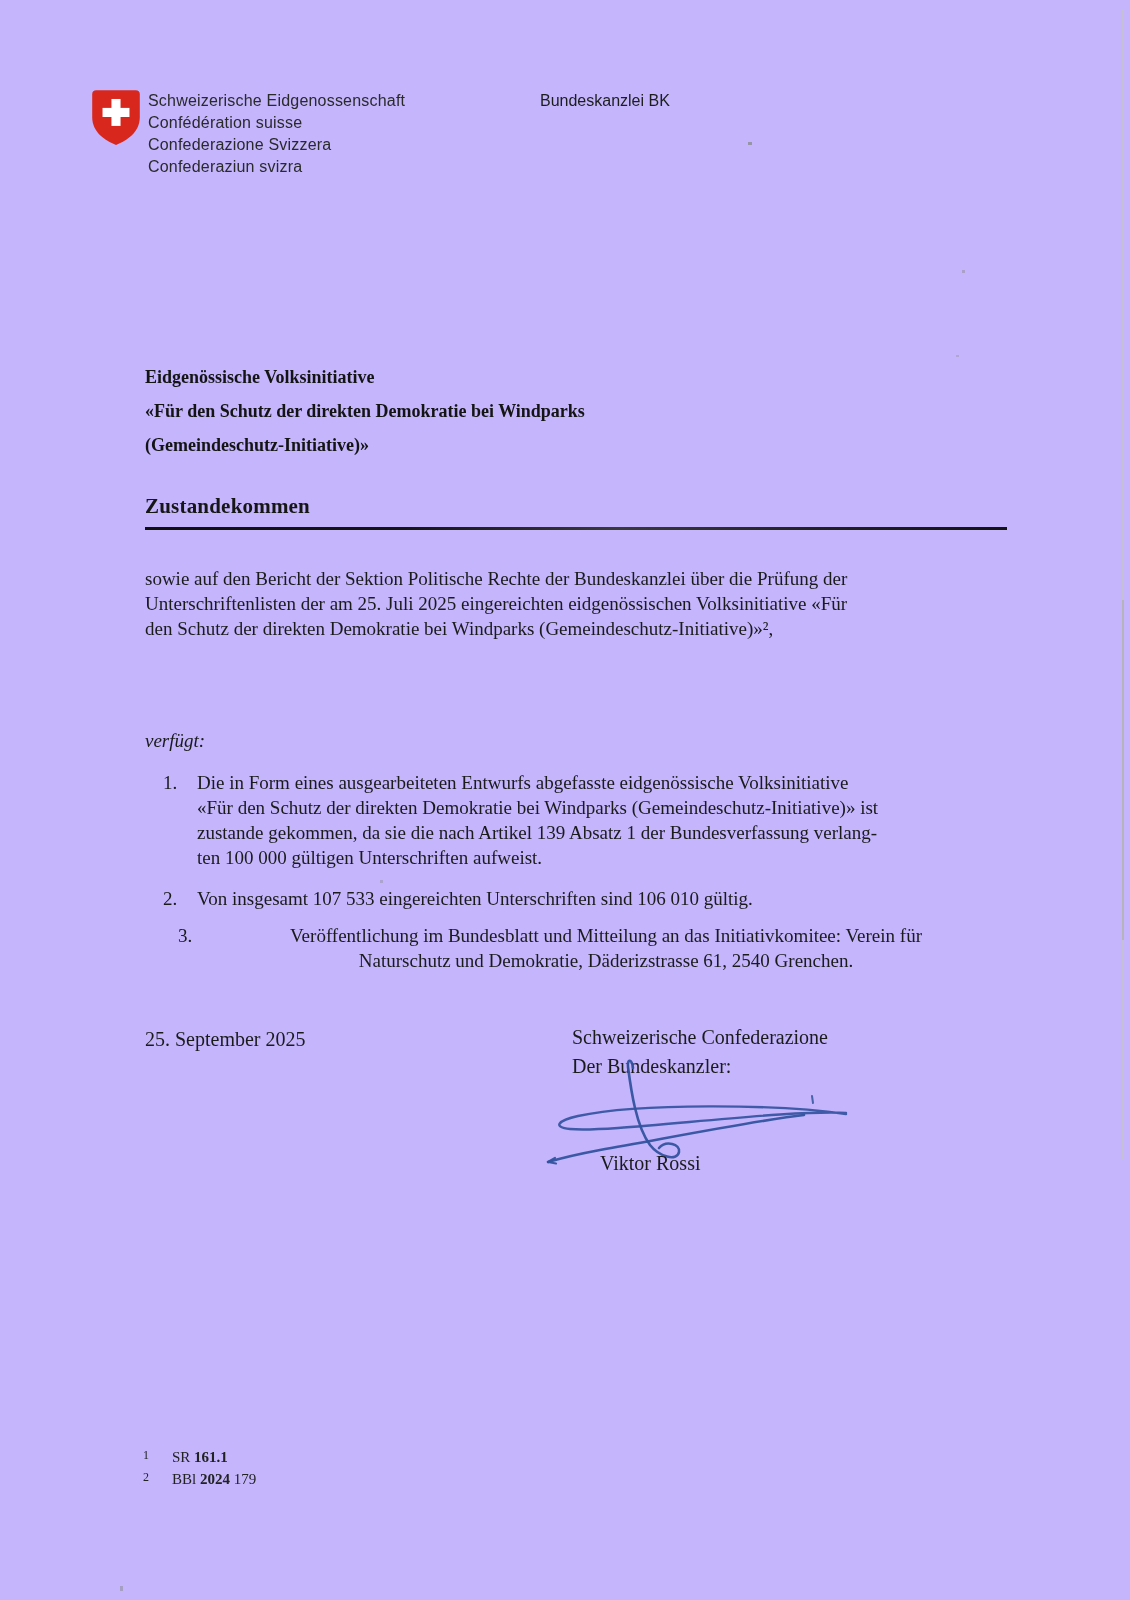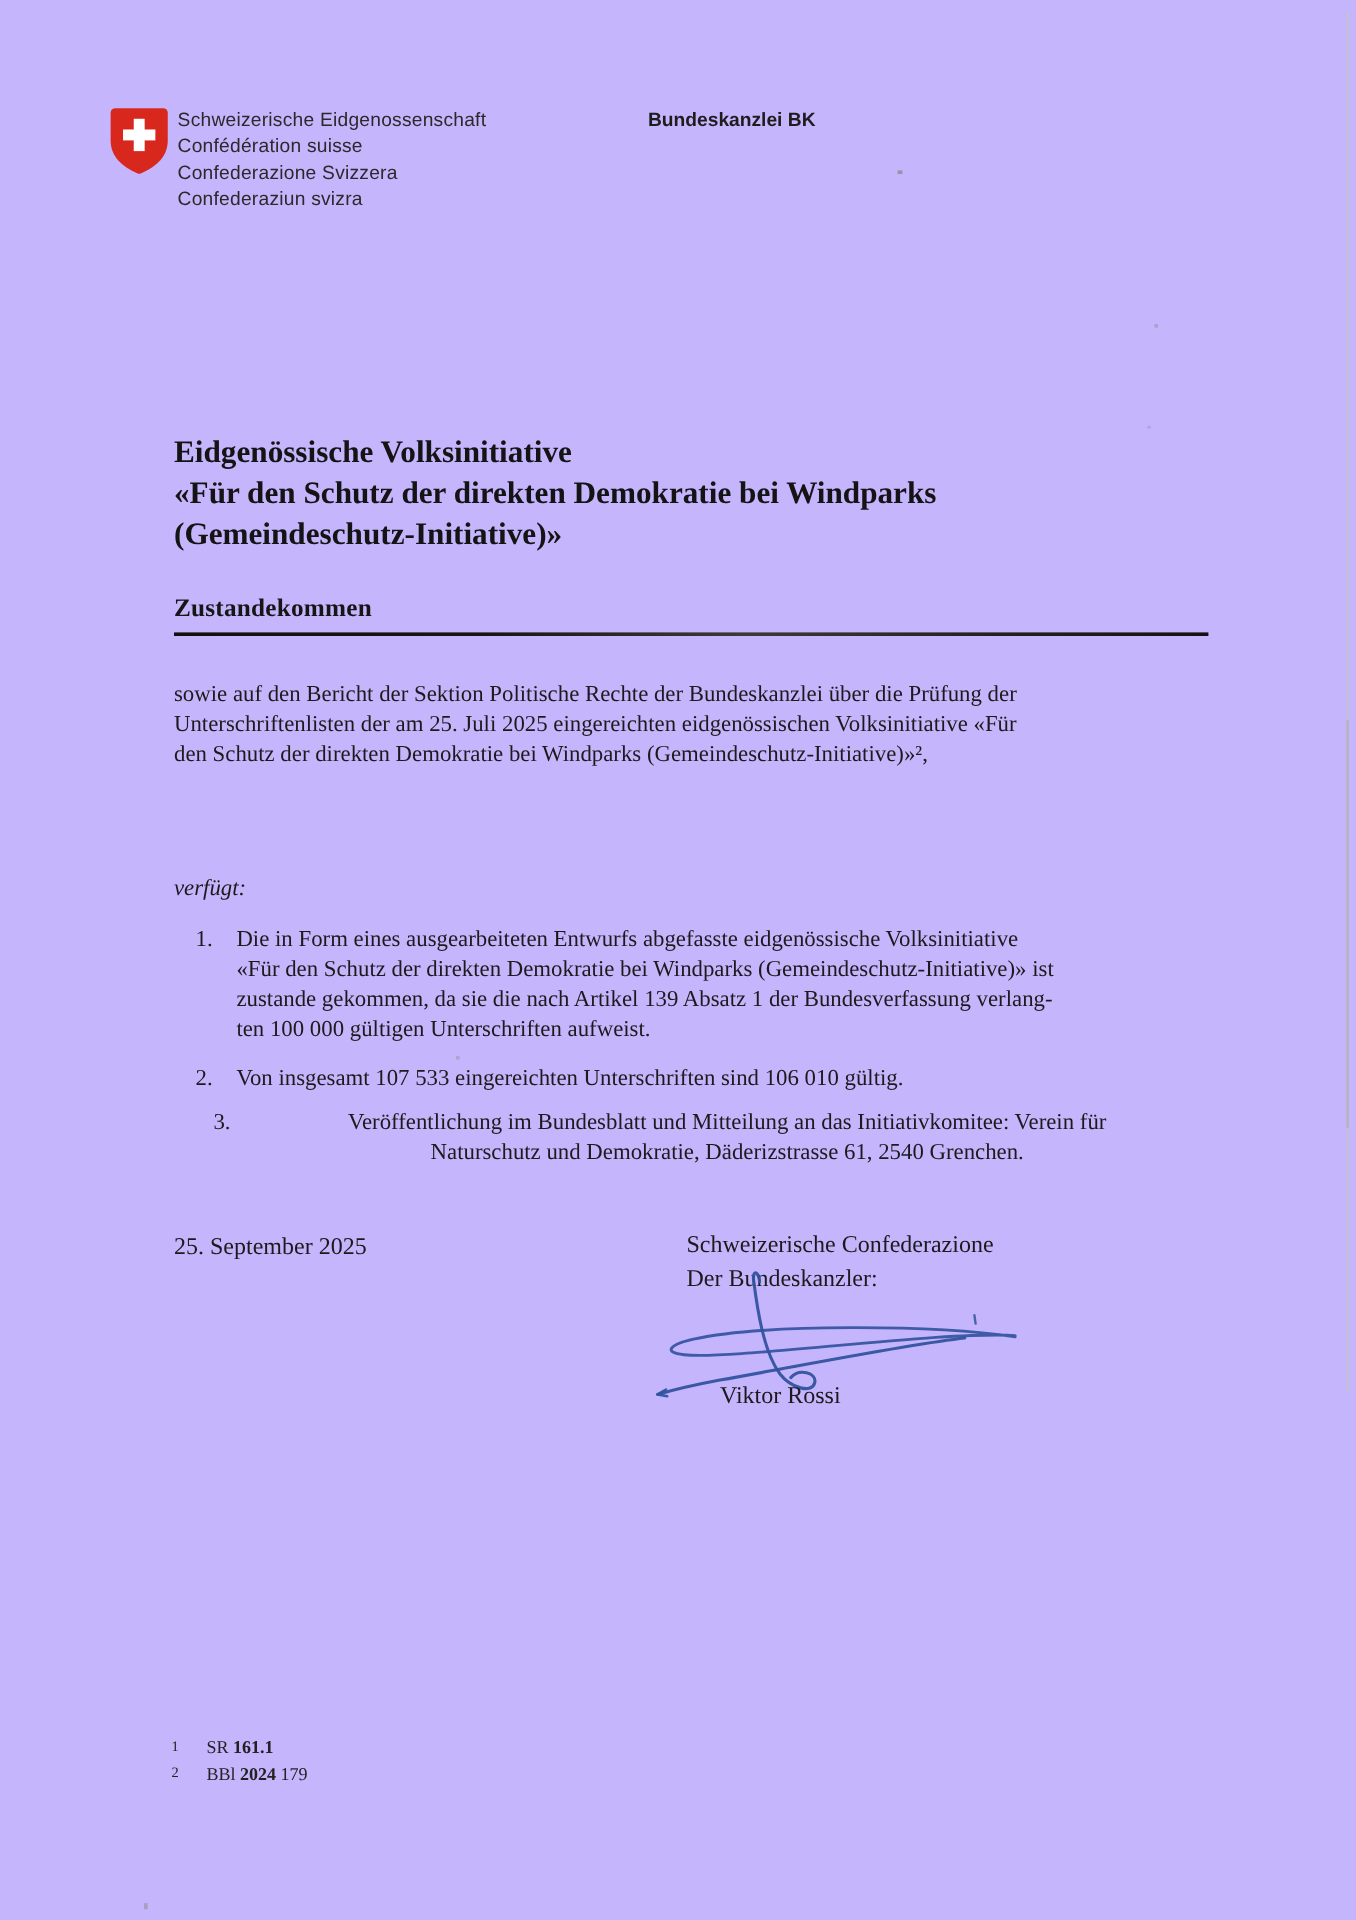--- a/index.html
+++ b/index.html
@@ -17,27 +17,27 @@
   .logo-wrap { position: absolute; left: 88px; top: 86px; width: 56px; height: 62px; }
   .org-lines {
     position: absolute; left: 148px; top: 90px;
     font-family: "Liberation Sans", sans-serif;
     font-size: 16px; line-height: 22px; color: #2a2a2a;
     letter-spacing: 0.2px;
   }
   .department {
     position: absolute; left: 540px; top: 92px;
     font-family: "Liberation Sans", sans-serif;
-    font-size: 16px; font-weight: bold; color: #1d1d1d;
+    font-size: 16px; font-weight: normal; color: #1d1d1d;
   }
 
   
   .doc-title {
     position: absolute; left: 145px; top: 360px; width: 880px;
-    font-size: 26px; font-weight: bold; line-height: 34px; color: #141414;
+    font-size: 18px; font-weight: bold; line-height: 34px; color: #141414;
   }
 
   
   .section-heading {
     position: absolute; left: 145px; top: 494px;
     font-size: 21px; font-weight: bold; color: #161616; letter-spacing: 0.2px;
   }
   .heading-rule {
     position: absolute; left: 145px; top: 527px; width: 862px; height: 3px;
     background: linear-gradient(to right, #101010 0%, #151515 30%, #3a3a3a 55%, #222222 78%, #131313 100%);

